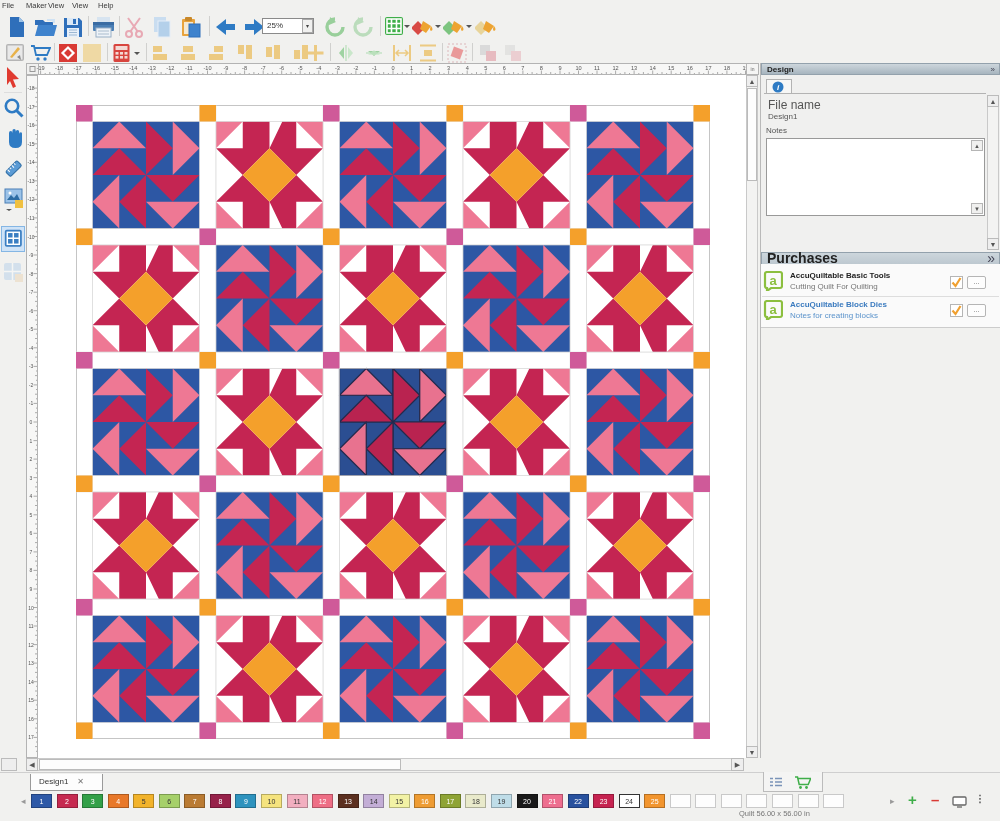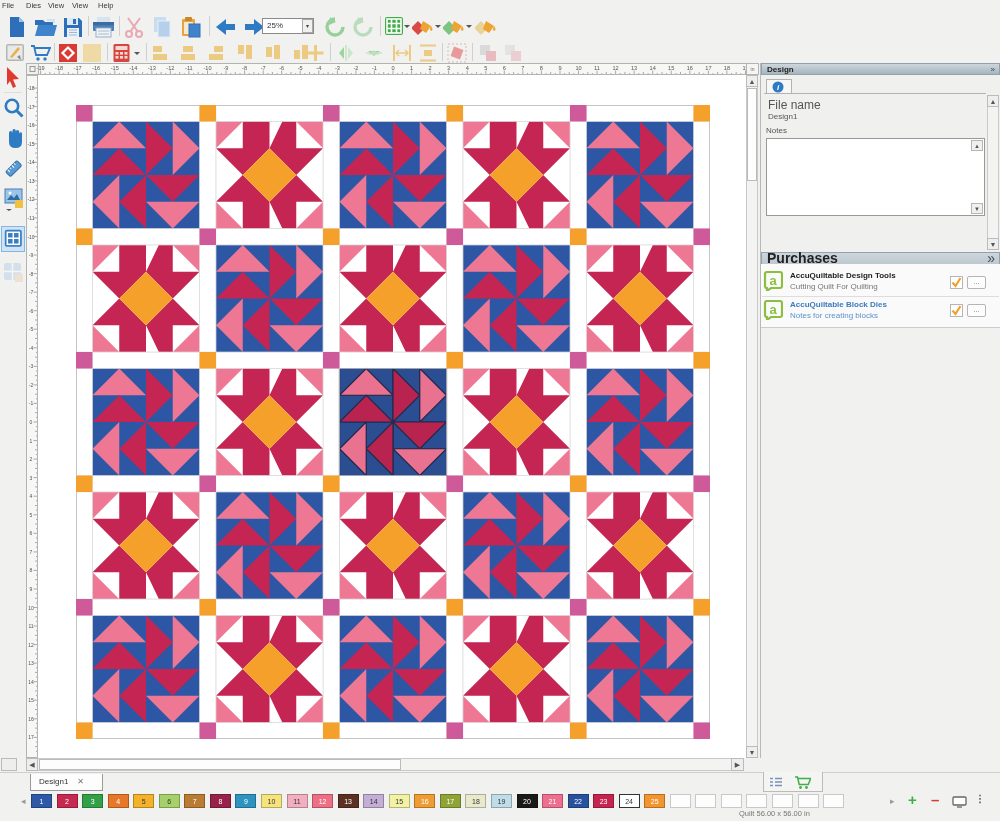--- a/index.html
+++ b/index.html
@@ -1,19 +1,19 @@
 <!DOCTYPE html>
 <html><head><meta charset="utf-8"><style>
 *{margin:0;padding:0;box-sizing:border-box}
 body{width:1000px;height:821px;font-family:"Liberation Sans",sans-serif;background:#f1f1ef;position:relative;overflow:hidden}
 .abs{position:absolute}
 svg text{font-family:"Liberation Sans",sans-serif}
 </style></head><body>
 <div class="abs" style="left:2px;top:1px;font-size:7.5px;color:#3a3a3a">File</div>
-<div class="abs" style="left:26px;top:1px;font-size:7.5px;color:#3a3a3a">Dies</div>
+<div class="abs" style="left:26px;top:1px;font-size:7.5px;color:#3a3a3a">Maker</div>
 <div class="abs" style="left:48px;top:1px;font-size:7.5px;color:#3a3a3a">View</div>
 <div class="abs" style="left:72px;top:1px;font-size:7.5px;color:#3a3a3a">View</div>
 <div class="abs" style="left:98px;top:1px;font-size:7.5px;color:#3a3a3a">Help</div>
 <svg width="20" height="22" style="position:absolute;left:7px;top:16px" viewBox="0 0 20 22">
     <path d="M3,1h9l5,5v15H3z" fill="#2f6fba"></path>
     <path d="M12,1l5,5h-5z" fill="#9cc3e8"></path>
   </svg>
 <svg width="24" height="22" style="position:absolute;left:34px;top:16px" viewBox="0 0 24 22">
     <path d="M1,4h8l2,2h8v3H1z" fill="#2f6fba"></path>
     <path d="M1,20L4,9h19l-3,11z" fill="#3f83cd"></path>
@@ -719,21 +719,21 @@
 <div class="abs" style="left:971px;top:203px;width:12px;height:11px;background:#f0f0ef;border:1px solid #b5b5b5;font-size:6px;color:#555;text-align:center;line-height:10px">▼</div>
 <div class="abs" style="left:987px;top:95px;width:12px;height:155px;background:#f3f3f2;border:1px solid #c9c9c9"></div>
 <div class="abs" style="left:987px;top:95px;width:12px;height:12px;background:#eee;border:1px solid #bbb;font-size:7px;color:#555;text-align:center;line-height:11px">▲</div>
 <div class="abs" style="left:987px;top:238px;width:12px;height:12px;background:#eee;border:1px solid #bbb;font-size:7px;color:#555;text-align:center;line-height:11px">▼</div>
 <div class="abs" style="left:761px;top:252px;width:239px;height:28px;background:linear-gradient(#cdd6dc,#a7b5bf);border:1px solid #93a1ac;font-size:14px;font-weight:bold;color:#222;line-height:11px;padding-left:5px">Purchases<span style="float:right;margin-right:4px;font-weight:normal;color:#445">»</span></div>
 <div class="abs" style="left:761px;top:264px;width:239px;height:64px;background:#fafafa;border-bottom:1px solid #ccc"></div>
 <svg width="20" height="21" style="position:absolute;left:763px;top:270px" viewBox="0 0 20 21">
     <path d="M3,2h14q2,0 2,2v12q0,2-2,2H8l-4,3v-3H4q-2,0-2-2V4q0-2 2-2z" fill="none" stroke="#8cbf3f" stroke-width="2.2"></path>
     <text x="10" y="14.5" font-size="13" font-weight="bold" fill="#8cbf3f" text-anchor="middle">a</text>
   </svg>
-<div class="abs" style="left:790px;top:271px;font-size:8px;font-weight:bold;color:#222">AccuQuiltable Design Tools</div>
+<div class="abs" style="left:790px;top:271px;font-size:8px;font-weight:bold;color:#222">AccuQuiltable Basic Tools</div>
 <div class="abs" style="left:790px;top:282px;font-size:8px;color:#777">Cutting Quilt For Quilting</div>
 <svg width="13" height="13" style="position:absolute;left:950px;top:276px" viewBox="0 0 13 13">
     <rect x="0.5" y="0.5" width="12" height="12" fill="#fff" stroke="#b5b5b5"></rect>
     <path d="M2.5,6.5l3,3.5 5-8" stroke="#f0a030" stroke-width="2.2" fill="none"></path>
   </svg>
 <div class="abs" style="left:967px;top:276px;width:19px;height:13px;background:#fdfdfd;border:1px solid #b5b5b5;border-radius:2px;font-size:7px;color:#666;text-align:center;line-height:10px">...</div>
 <div class="abs" style="left:762px;top:296px;width:237px;height:1px;background:#ddd"></div>
 <svg width="20" height="21" style="position:absolute;left:763px;top:299px" viewBox="0 0 20 21">
     <path d="M3,2h14q2,0 2,2v12q0,2-2,2H8l-4,3v-3H4q-2,0-2-2V4q0-2 2-2z" fill="none" stroke="#8cbf3f" stroke-width="2.2"></path>
     <text x="10" y="14.5" font-size="13" font-weight="bold" fill="#8cbf3f" text-anchor="middle">a</text>

